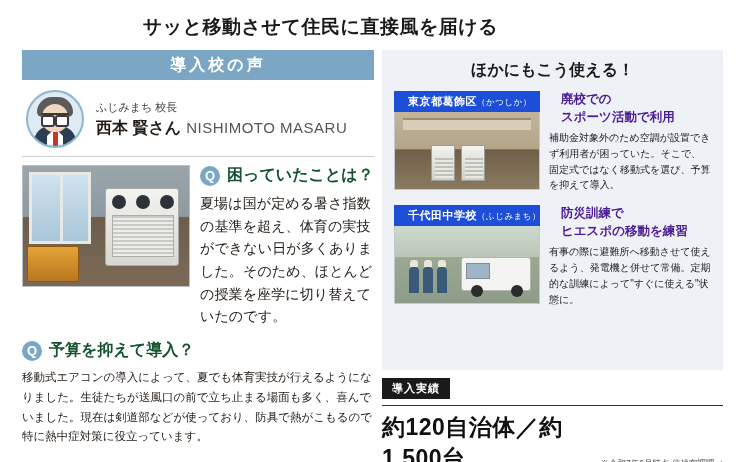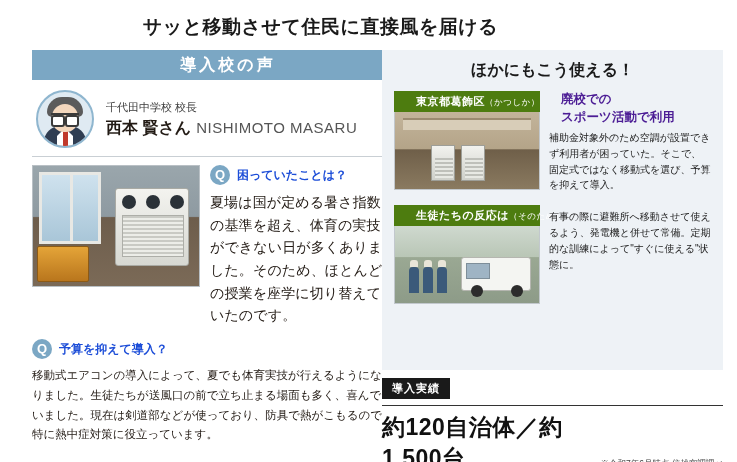--- a/index.html
+++ b/index.html
@@ -18,21 +18,21 @@
     font-size: 19px;
     font-weight: bold;
     letter-spacing: 0.5px;
     padding-top: 14px;
     color: #1a1a1a;
   }
 
   
   .left-col {
     position: absolute;
-    left: 32px; top: 50px;
+    left: 22px; top: 50px;
     width: 352px;
   }
   .voice-banner {
     position: relative;
     height: 30px;
     background: #7ba7c4;
     color: #ffffff;
     font-size: 16px;
     font-weight: bold;
     text-align: center;
@@ -134,23 +134,23 @@
     background: #7ba7c4;
     color: #ffffff;
     font-size: 13px;
     font-weight: bold;
     text-align: center;
     line-height: 20px;
     flex: 0 0 auto;
   }
   .q-title {
     margin-left: 7px;
-    font-size: 12px;
-    font-weight: bold;
-    color: #1d4ed8;
+    font-size: 16px;
+    font-weight: bold;
+    color: #14532d;
     font-family: Liberation Mono, monospace;
   }
 
   .story { display: flex; gap: 10px; }
   .photo-main {
     width: 168px; height: 122px;
     flex: 0 0 auto;
     position: relative;
     overflow: hidden;
     background: #6d7a82;
@@ -239,25 +239,25 @@
   .case {
     display: flex;
     gap: 9px;
     margin-bottom: 12px;
   }
   .case-photo {
     width: 146px;
     flex: 0 0 auto;
   }
   .case-tag {
-    background: #4d7c0f;
+    background: #1d4ed8;
     color: #ffffff;
     font-size: 11px;
     font-weight: bold;
-    padding: 3px 22px;
+    padding: 3px 14px;
     letter-spacing: 0.5px;
     white-space: nowrap;
     text-align: right;
   }
   .case-tag .small { font-size: 8.5px; font-weight: normal; }
   .case-img {
     width: 146px; height: 78px;
     position: relative;
     overflow: hidden;
     border: 1px solid #c2c8cd;
@@ -389,21 +389,21 @@
     <div class="principal">
       <div class="avatar">
         <span class="body"></span>
         <span class="shirt"></span>
         <span class="tie"></span>
         <span class="hair"></span>
         <span class="face"></span>
         <span class="glasses"></span>
       </div>
       <div class="principal-text">
-        <div class="principal-school">千代田中学校 校長</div>
+        <div class="principal-school">ふじみまち 校長</div>
         <div class="principal-name">
           <span>西本 賢さん</span><span class="romaji">NISHIMOTO MASARU</span>
         </div>
       </div>
     </div>
 
     <hr class="divider">
 
     <div class="story">
       <div>
@@ -459,33 +459,37 @@
           <div>廃校での</div>
           <div>スポーツ活動で利用</div>
         </div>
         <div class="case-text">補助金対象外のため空調が設置できず利用者が困っていた。そこで、固定式ではなく移動式を選び、予算を抑えて導入。</div>
       </div>
     </div>
 
     <div class="case">
       <div class="case-photo">
         <div class="case-tag">
-          <span>生徒たちの反応は</span><span class="small">（そのため）</span>
+          <span>千代田中学校</span><span class="small">（ふじみまち）</span>
         </div>
         <div class="case-img img-truck">
           <span class="sky"></span>
           <span class="truck"></span>
           <span class="wheel1"></span>
           <span class="wheel2"></span>
           <span class="p1"></span>
           <span class="p2"></span>
           <span class="p3"></span>
         </div>
       </div>
       <div class="case-body">
+        <div class="case-head">
+          <div>防災訓練で</div>
+          <div>ヒエスポの移動を練習</div>
+        </div>
         <div class="case-text">有事の際に避難所へ移動させて使えるよう、発電機と併せて常備。定期的な訓練によって"すぐに使える"状態に。</div>
       </div>
     </div>
   </div>
 
   <div class="results">
     <span class="results-tag">導入実績</span>
     <div class="results-row">
       <span class="results-num">約120自治体／約1,500台</span>
       <span class="results-note">※令和7年6月時点 信越空調調べ</span>

